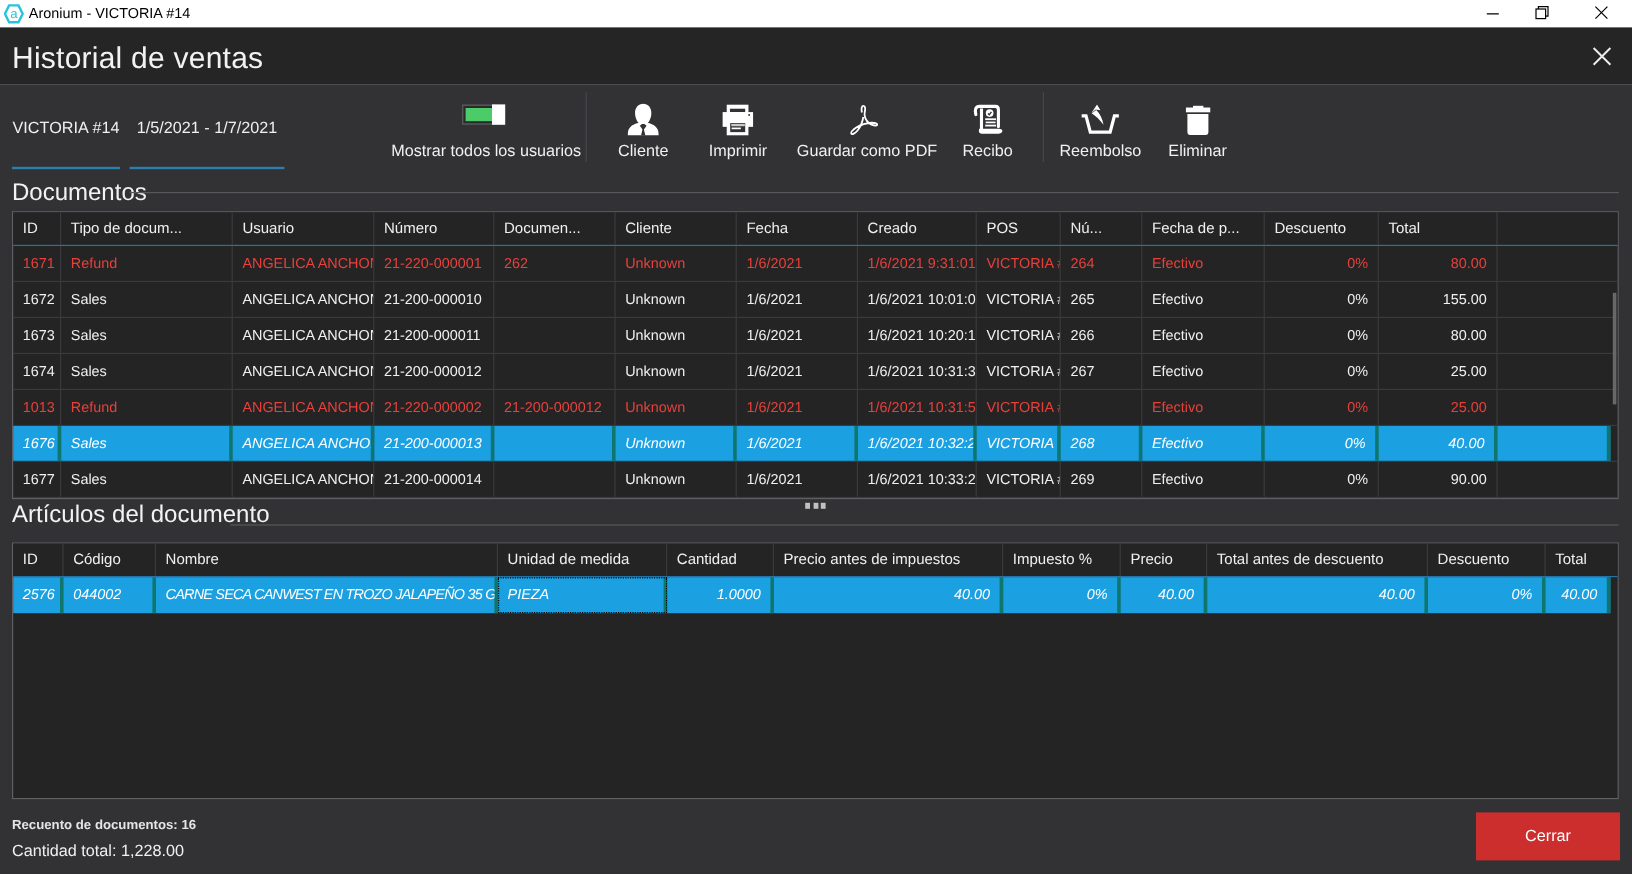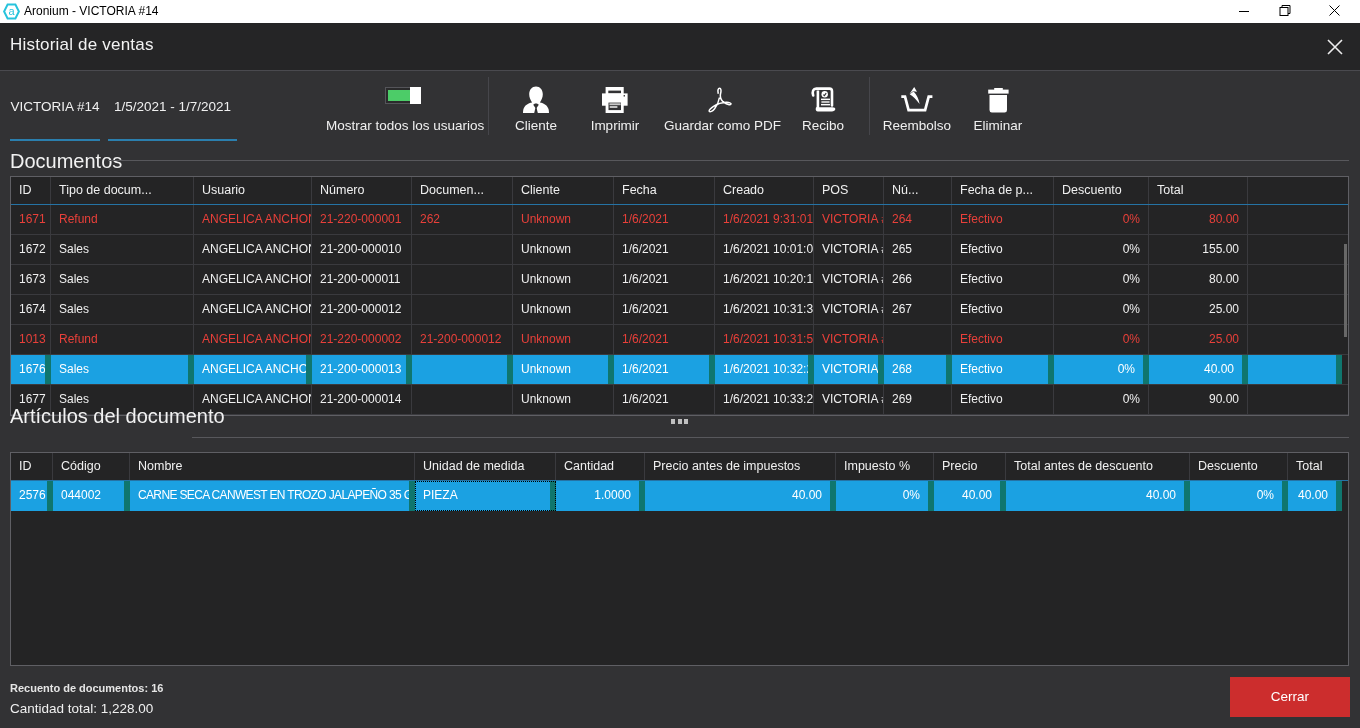--- a/index.html
+++ b/index.html
@@ -8,21 +8,21 @@
 .abs { position:absolute; }
 
 
 #titlebar { position:absolute; left:0; top:0; width:1360px; height:23px; background:#ffffff; color:#000; }
 #titlebar .title { position:absolute; left:24px; top:4px; font-size:12px; color:#000; }
 #tb-min,#tb-max,#tb-close { position:absolute; top:0; width:46px; height:23px; }
 #tb-min { left:1214px; } #tb-max { left:1262px; } #tb-close { left:1310px; }
 
 
 #dlghdr { position:absolute; left:0; top:23px; width:1360px; height:48px; background:#252526; border-bottom:1px solid #4a4a4f; }
-#dlghdr .t { position:absolute; left:10px; top:12px; font-size:17px; font-weight:300; color:#f2f2f2; letter-spacing:0.2px; }
+#dlghdr .t { position:absolute; left:10px; top:12px; font-size:25px; font-weight:300; color:#f2f2f2; letter-spacing:0.2px; }
 #dlgclose { position:absolute; left:1326px; top:15px; width:18px; height:18px; }
 
 
 #toolbar { position:absolute; left:0; top:72px; width:1360px; height:89px; }
 .vsep { position:absolute; top:5px; height:58px; width:1px; background:#46464b; }
 .field { position:absolute; top:0; }
 .field .txt { font-size:13.5px; color:#f0f0f0; text-align:center; height:50px; line-height:50px; margin-top:10px; }
 .field .ul { height:2px; background:#2b7fae; margin-top:7px; }
 .tbtn { position:absolute; top:0; text-align:center; color:#f0f0f0; }
 .tbtn .ic { height:41px; display:flex; align-items:flex-end; justify-content:center; }
@@ -43,21 +43,21 @@
 .hrow { height:28px; border-bottom:1px solid #2573a5; background:#242425; }
 .drow { height:30px; border-bottom:1px solid #3a3a3e; }
 .drow:last-child { border-bottom:none; }
 .cell { flex:none; height:100%; border-right:1px solid #3a3a3e; padding:0 8px 0 8px; font-size:12px; color:#f0f0f0; line-height:29px; white-space:nowrap; overflow:hidden; }
 .hrow .cell { line-height:27px; font-size:12.5px; }
 #items .drow .cell { font-size:12px; }
 #items .drow .cell:nth-child(3) { letter-spacing:-0.65px; }
 .cell.r { text-align:right; }
 .cell.last { border-right:none; }
 .red .cell { color:#e8403a; }
-.sel .cell { background:#1ba1e2; color:#ffffff; border-right:6px solid #0f766e; }
+.sel .cell { background:#1ba1e2; color:#ffffff; border-right:3px solid #0f766e;font-style:italic; }
 
 
 #dots { position:absolute; left:671px; top:419px; font-size:0; line-height:0; }
 #dots i { display:inline-block; width:4px; height:4.5px; background:#c0c0c0; margin-right:2.6px; }
 
 
 #footer { position:absolute; left:0; top:666px; width:1360px; height:62px; }
 #footer .l1 { position:absolute; left:10px; top:16px; font-size:11px; color:#e5e5e5;font-weight:bold; }
 #footer .l2 { position:absolute; left:10px; top:35px; font-size:13.5px; color:#f0f0f0; }
 #cerrar { position:absolute; left:1230px; top:11px; width:120px; height:40px; background:#cc2d2d; color:#fff; font-size:13.5px; text-align:center; line-height:40px; }
@@ -318,21 +318,21 @@
       <div class="cell" style="width:68px">269</div>
       <div class="cell" style="width:102px">Efectivo</div>
       <div class="cell r" style="width:95px">0%</div>
       <div class="cell r" style="width:99px">90.00</div>
       <div class="cell last" style="width:94px"></div>
     </div>
     <div style="position: absolute; right: 1px; top: 67px; width: 3px; height: 93px; background: rgb(104, 104, 104);"></div>
   </div>
 <div id="dots"><i></i><i></i><i></i></div>
 
-<div class="group" style="left:10px;top:405px">Artículos del documento</div>
+<div class="group" style="left:10px;top:418px">Artículos del documento</div>
 <div class="gline" style="left:192px;top:437px;width:1157px"></div>
 
 <div class="tbl" id="items" style="top:452px;height:214px">
     <div class="trow hrow">
       <div class="cell" style="width:42px">ID</div>
       <div class="cell" style="width:77px">Código</div>
       <div class="cell" style="width:285px">Nombre</div>
       <div class="cell" style="width:141px">Unidad de medida</div>
       <div class="cell" style="width:89px">Cantidad</div>
       <div class="cell" style="width:191px">Precio antes de impuestos</div>

